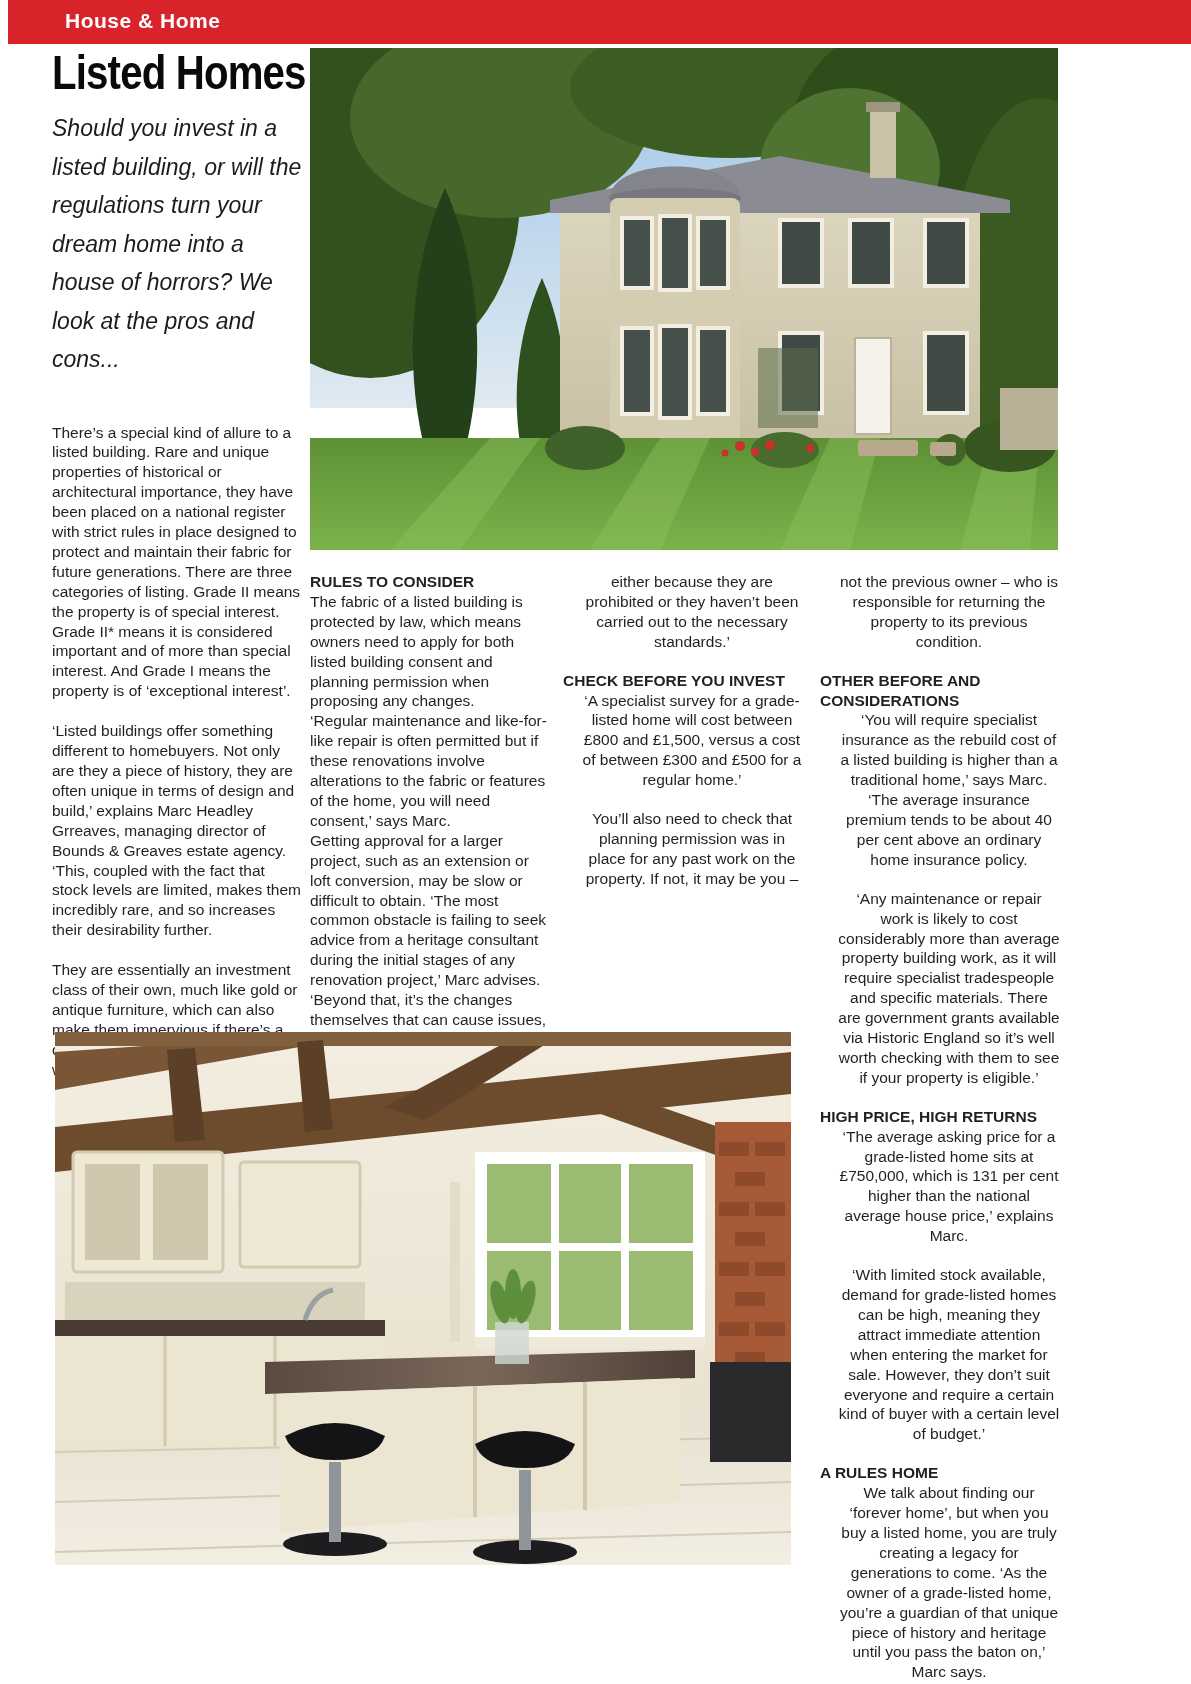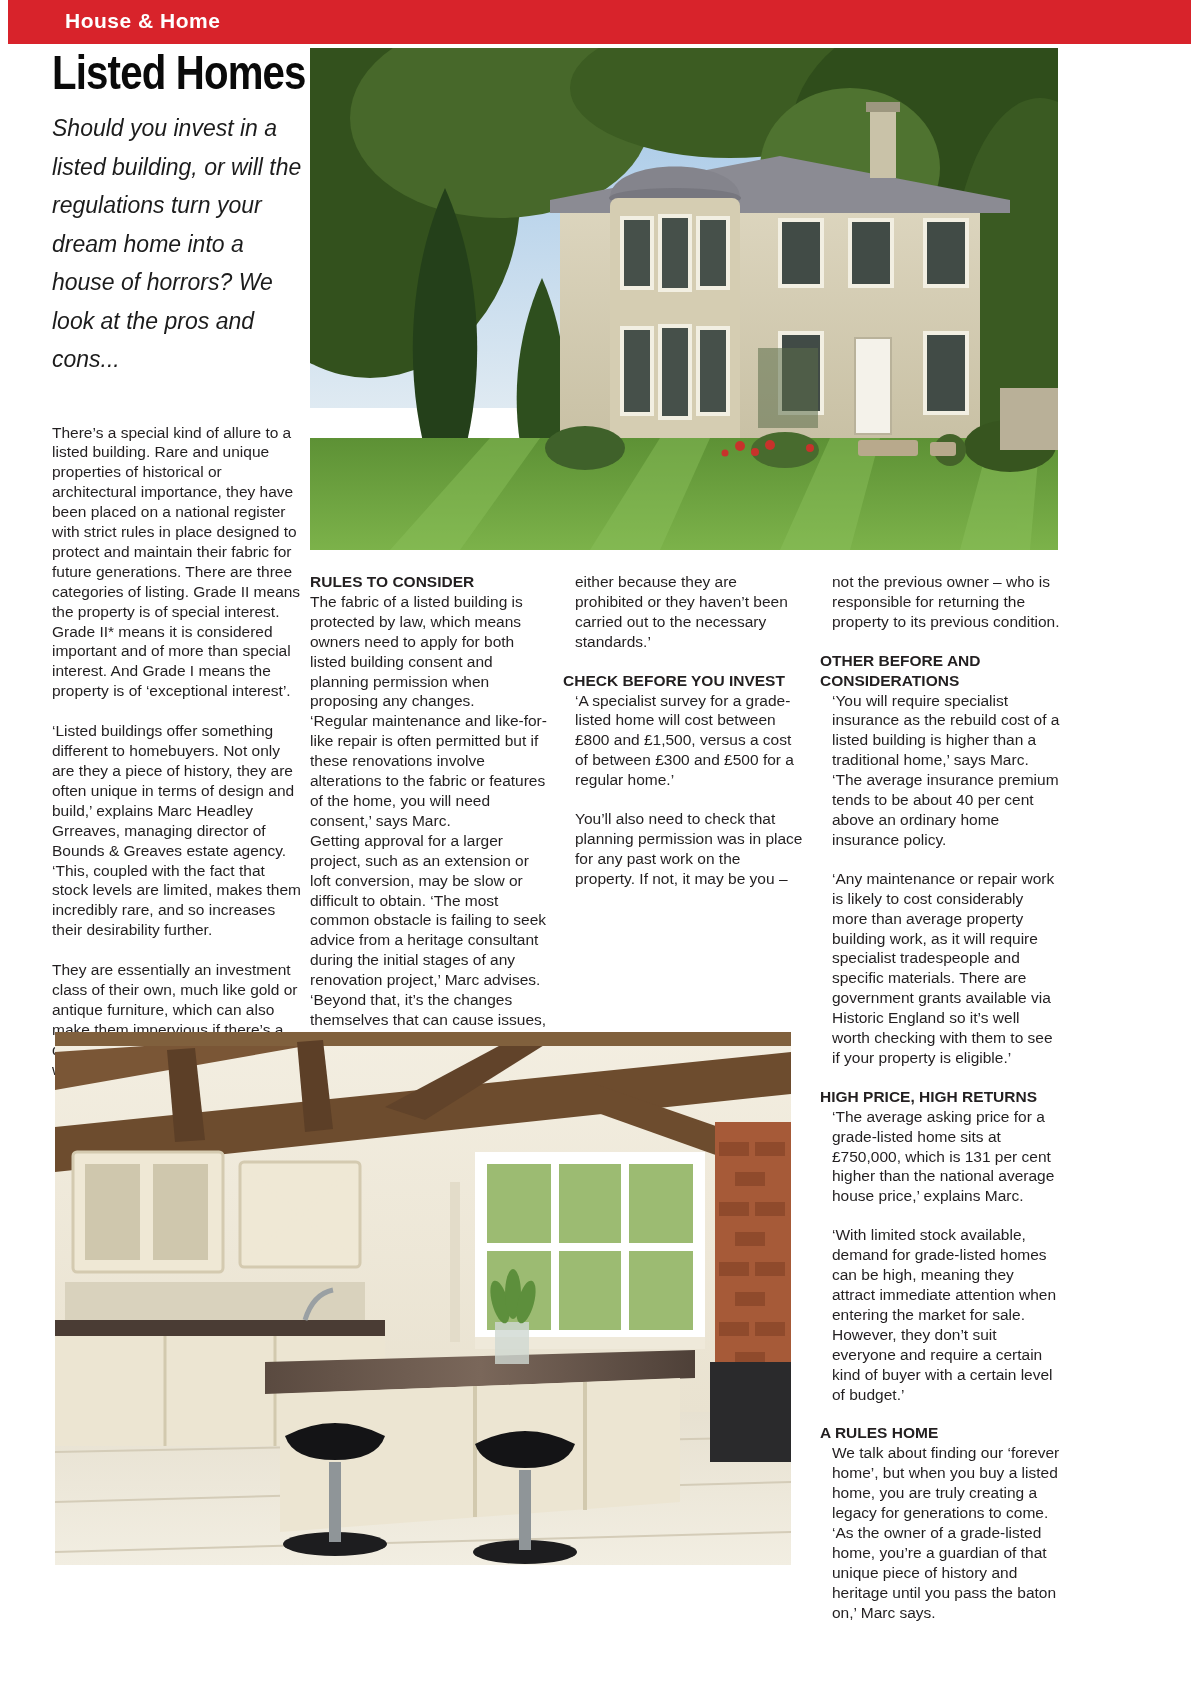--- a/index.html
+++ b/index.html
@@ -23,21 +23,21 @@
   .body-text{font-size:15.5px;line-height:19.9px;margin-top:44px;}
   .body-text p{margin:0 0 20px 0;}
   .photo{position:absolute;overflow:hidden;}
   .photo-house{left:310px;top:48px;width:748px;height:502px;}
   .photo-kitchen{left:55px;top:1032px;width:736px;height:533px;}
   .col{position:absolute;top:572px;width:240px;font-size:15.5px;line-height:19.9px;}
   .col2{left:310px;}
   .col3{left:563px;}
   .col4{left:820px;}
   .col .h{font-weight:bold;margin:0;}
-  .col .p{margin:0 0 19px 12px;}
+  .col .p{margin:0 0 19px 18px;text-align:center;}
   .col .pf{margin:0;}
   .footer{position:absolute;left:0;top:1712px;width:1081px;height:64px;}
   .footer .date{position:absolute;left:55px;top:14px;font-weight:bold;font-size:17.5px;color:#0d0d0d;}
   .footer .divider{position:absolute;left:206px;top:4px;width:1.5px;height:48px;background:#8f8f8f;}
   .footer .tagline{position:absolute;left:237px;top:15px;font-size:16.5px;letter-spacing:.8px;color:#2b2b2b;}
   svg{display:block;}
 </style>
 </head>
 <body>
 

